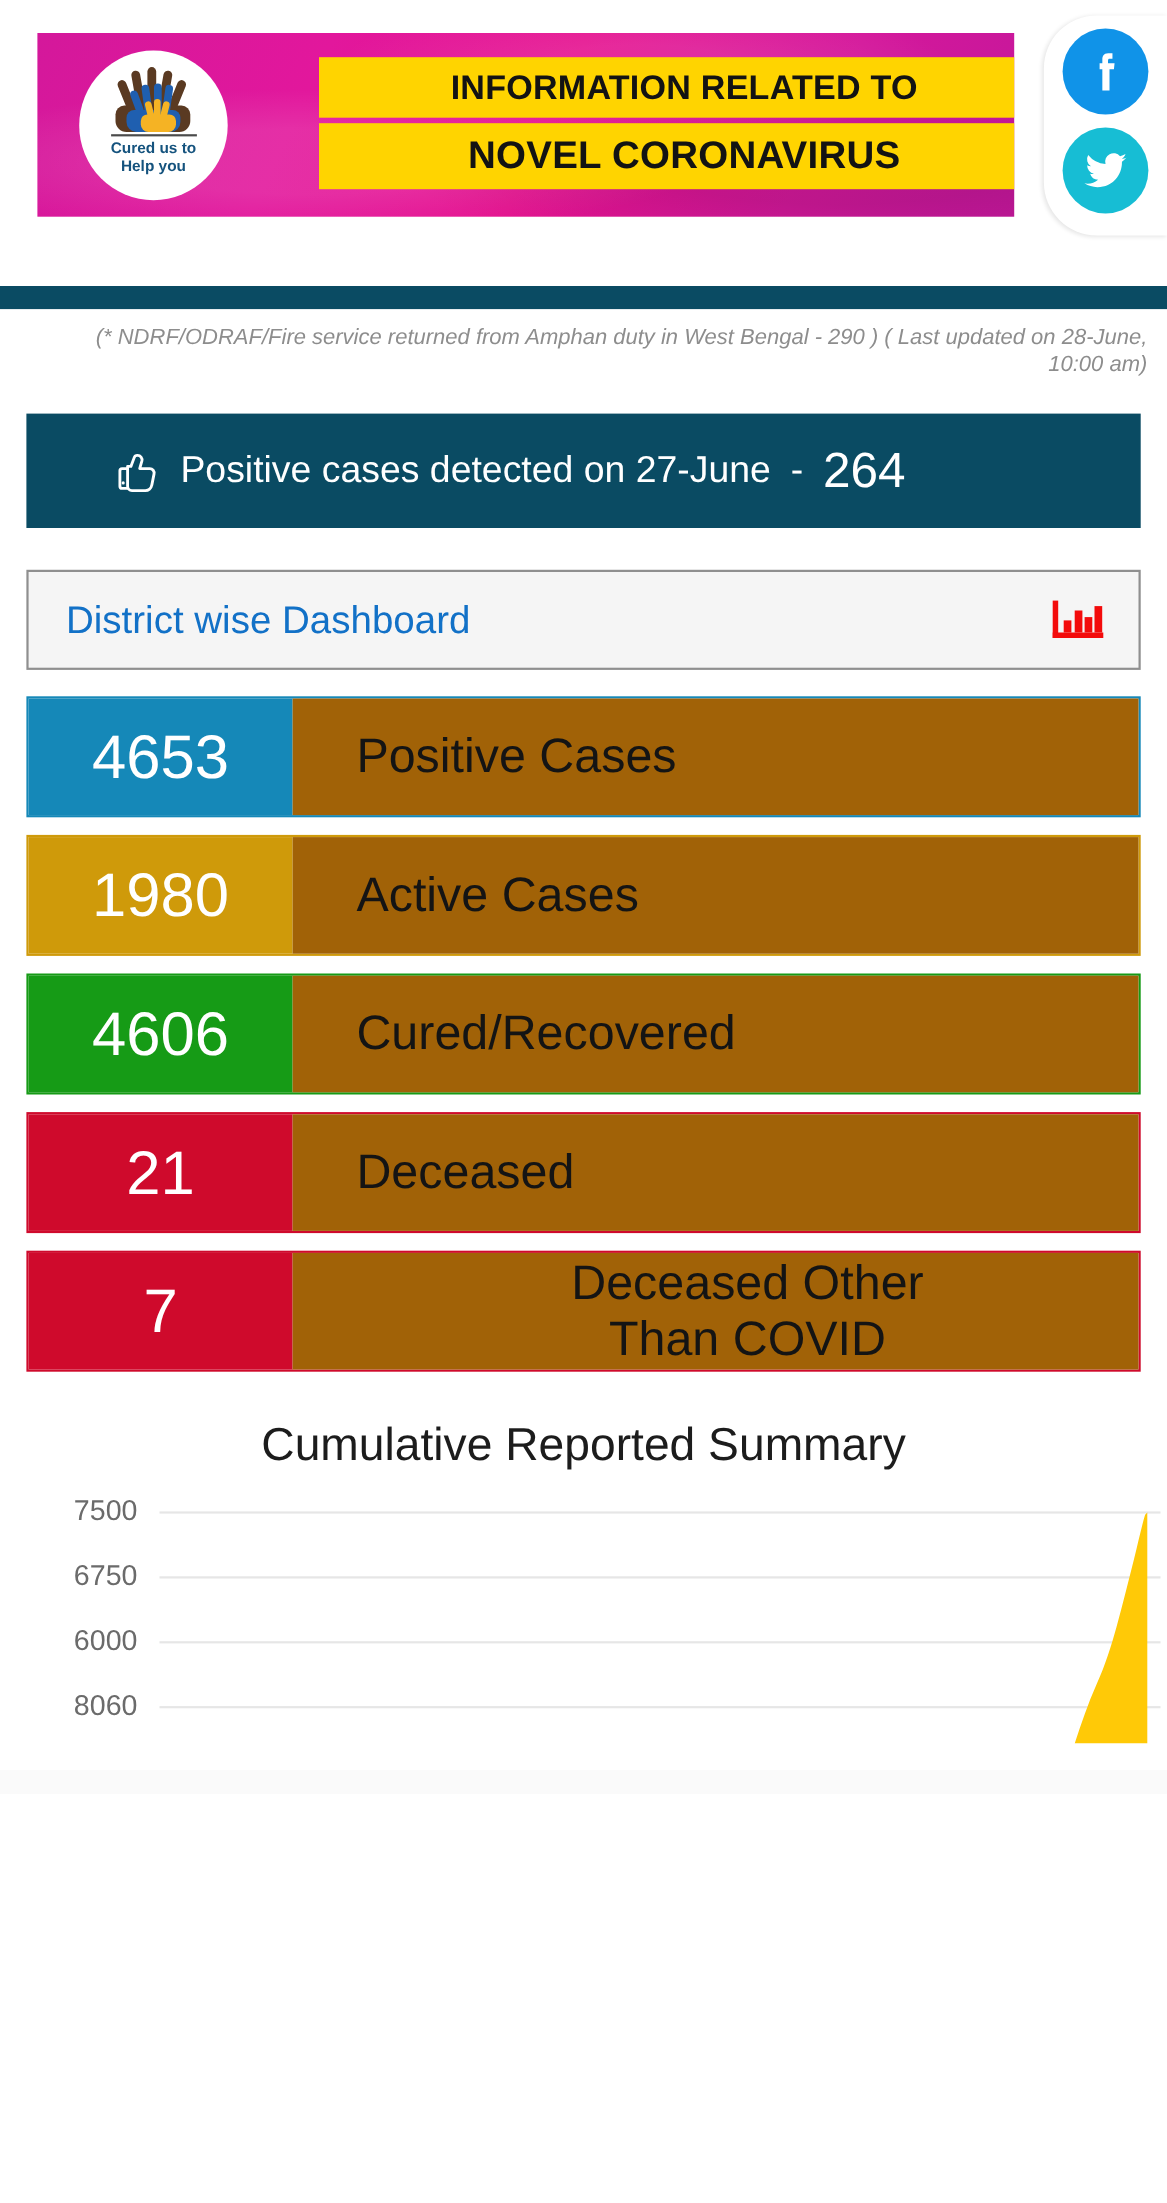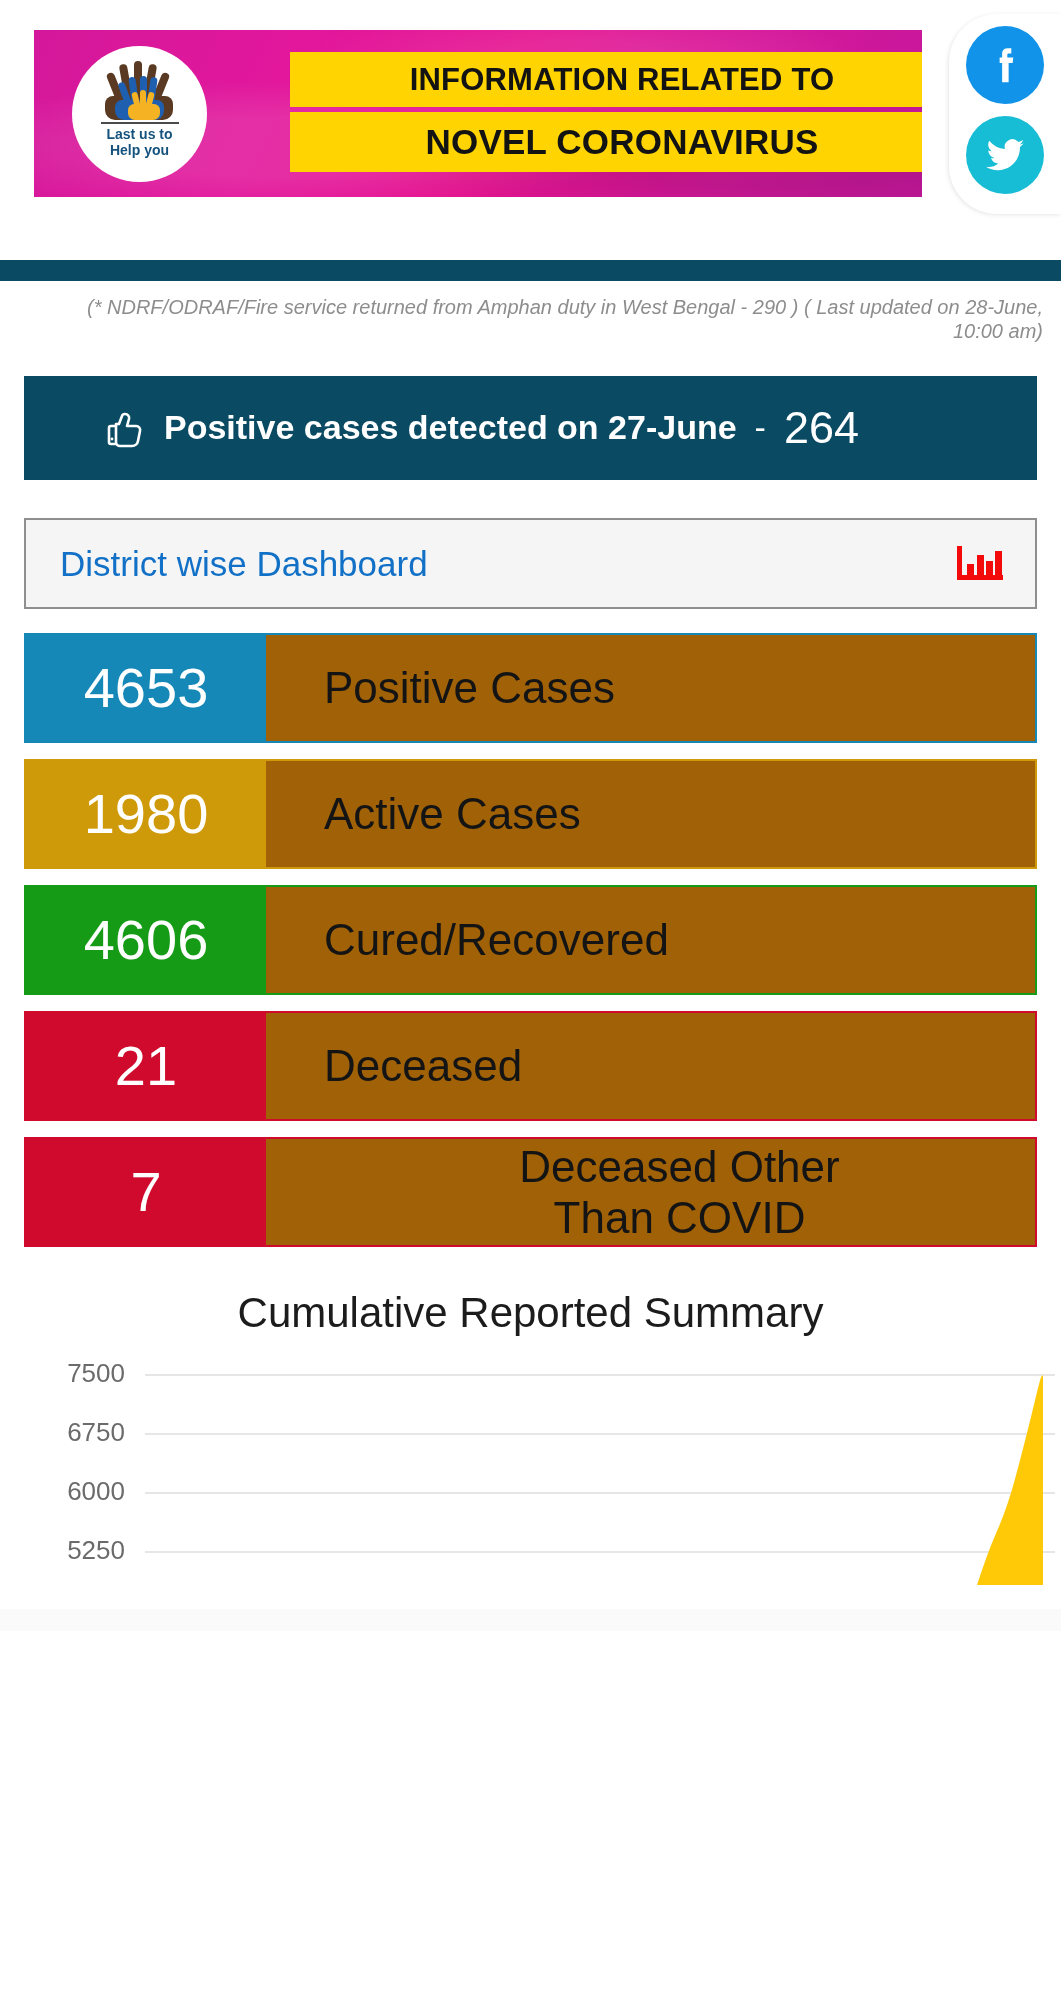--- a/index.html
+++ b/index.html
@@ -81,21 +81,21 @@
   }
 
   
   .pos-strip {
     margin: 32px 24px 0 24px;
     height: 104px; background: #0a4b63;
     display: flex; align-items: center; gap: 14px;
     padding-left: 80px; color: #ffffff;
   }
   .hand-icon { width: 46px; height: 44px; flex: 0 0 auto; }
-  .pos-text { font-size: 34px; font-weight: 700; white-space: nowrap; }
+  .pos-text { font-size: 34px; font-weight: 400; white-space: nowrap; }
   .pos-dash { font-size: 34px; margin: 0 4px; }
   .pos-count { font-size: 45px; font-weight: 400; }
 
   
   .dash-row {
     margin: 38px 24px 0 24px; height: 91px;
     background: #f5f5f5; border: 2px solid #8f8f8f;
     display: flex; align-items: center; justify-content: space-between;
     padding: 1px 28px 0 34px;
   }
@@ -183,21 +183,21 @@
             <g fill="#f5b324">
               <rect x="32" y="34" width="6" height="16" rx="3" transform="rotate(-14 35 42)"></rect>
               <rect x="39" y="32" width="6" height="18" rx="3"></rect>
               <rect x="46" y="34" width="6" height="16" rx="3" transform="rotate(14 49 42)"></rect>
               <path d="M33 46 h20 a6 6 0 0 1 6 6 v3 a7 7 0 0 1 -7 7 h-18 a7 7 0 0 1 -7 -7 v-3 a6 6 0 0 1 6 -6 z"></path>
             </g>
           </svg>
         </div>
         <div class="logo-rule"></div>
         <div class="logo-text">
-          <span>Last us to</span><br>
+          <span>Cured us to</span><br>
           <span>Help you</span>
         </div>
       </div>
 
       <div class="yellow-stack">
         <div class="yellow-bar yb1">INFORMATION RELATED TO</div>
         <div class="yb-gap"></div>
         <div class="yellow-bar yb2">NOVEL CORONAVIRUS</div>
       </div>
     </div>
@@ -296,21 +296,21 @@
         <div class="tick-label">6750</div>
         <div class="gridline"></div>
       </div>
 
       <div class="gridrow" style="top:130px;">
         <div class="tick-label">6000</div>
         <div class="gridline"></div>
       </div>
 
       <div class="gridrow" style="top:189px;">
-        <div class="tick-label">5250</div>
+        <div class="tick-label">8060</div>
         <div class="gridline"></div>
       </div>
 
       <svg class="area-svg" viewBox="0 0 880 268" preserveAspectRatio="none">
         <path fill="#ffc907" d="M812 268
                  C 818 250, 824 232, 832 214
                  C 840 196, 845 180, 850 162
                  C 856 140, 861 120, 866 100
                  C 870 84, 873 70, 876 60
                  L 878 58

